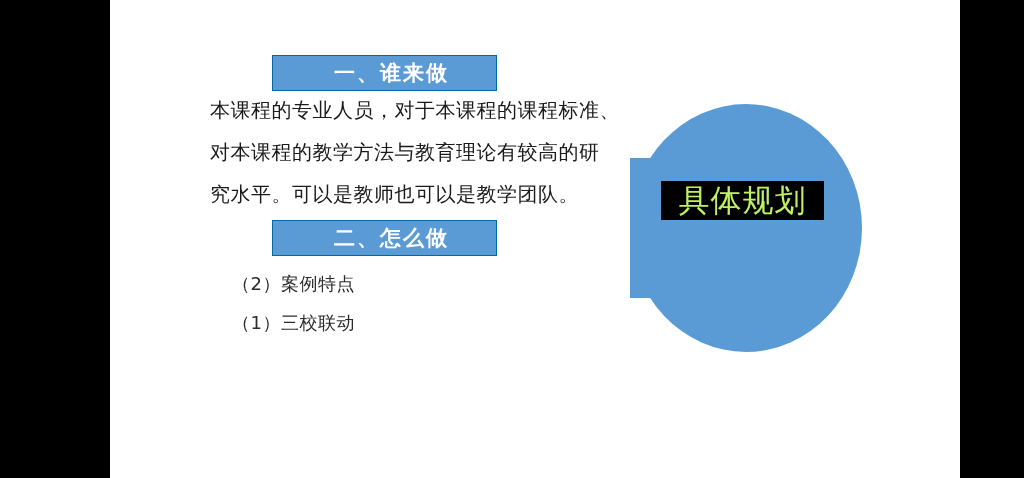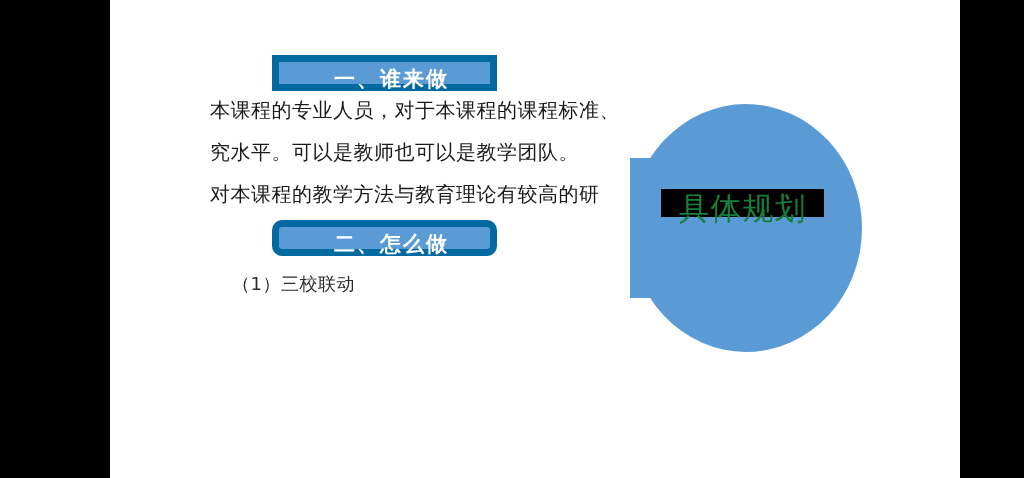--- a/index.html
+++ b/index.html
@@ -26,32 +26,32 @@
     left:110px;top:0;
     width:850px;height:478px;
     background:#ffffff;
     overflow:hidden;
   }
 
   
   .banner{
     position:absolute;
     background:#5b9bd5;
-    border:7px solid #0369a1;
+    border:1px solid #0369a1;
     box-sizing:border-box;
     color:#ffffff;
     font-weight:bold;
     font-size:21px;
     letter-spacing:2px;
     text-align:center;
     line-height:34px;
     white-space:nowrap;
   }
   .banner-1{left:162px;top:55px;width:225px;height:36px;}
-  .banner-2{left:162px;top:220px;width:225px;height:36px;border-radius:10px;}
+  .banner-2{left:162px;top:220px;width:225px;height:36px;}
   .banner span{display:block;padding-left:14px;}
 
   
   .paragraph{
     position:absolute;
     left:100px;top:89px;
     width:528px;
     font-size:20px;
     color:#1a1a1a;
     line-height:42px;
@@ -83,58 +83,58 @@
     position:absolute;
     left:520px;top:158px;
     width:60px;height:140px;
     background:#5b9bd5;
   }
 
   
   .circle-label{
     position:absolute;
     left:551px;top:181px;
-    width:163px;height:28px;
+    width:163px;height:39px;
     background:#000000;
-    color:#15803d;
+    color:#bef264;
     font-size:31px;
     font-weight:normal;
     line-height:39px;
     text-align:center;
     letter-spacing:1px;
     white-space:nowrap;
     z-index:5;
-    margin-top:8px;
   }
 </style>
 </head>
 <body>
 
 <div id="stage">
 
   <div class="bar bar-left"></div>
   <div class="bar bar-right"></div>
 
   <div class="slide">
 
     <div class="banner banner-1">
       <span>一、谁来做</span>
     </div>
 
     <div class="paragraph">
       <span class="pline">本课程的专业人员，对于本课程的课程标准、</span>
+      <span class="pline">对本课程的教学方法与教育理论有较高的研</span>
       <span class="pline">究水平。可以是教师也可以是教学团队。</span>
-      <span class="pline">对本课程的教学方法与教育理论有较高的研</span>
     </div>
 
     <div class="banner banner-2">
       <span>二、怎么做</span>
     </div>
 
     <div class="list">
+      <span class="li">（2）案例特点</span>
       <span class="li">（1）三校联动</span>
     </div>
 
     <div class="circle"></div>
     <div class="circle-flat"></div>
     <div class="circle-label">具体规划</div>
 
   </div>
 </div>
 

